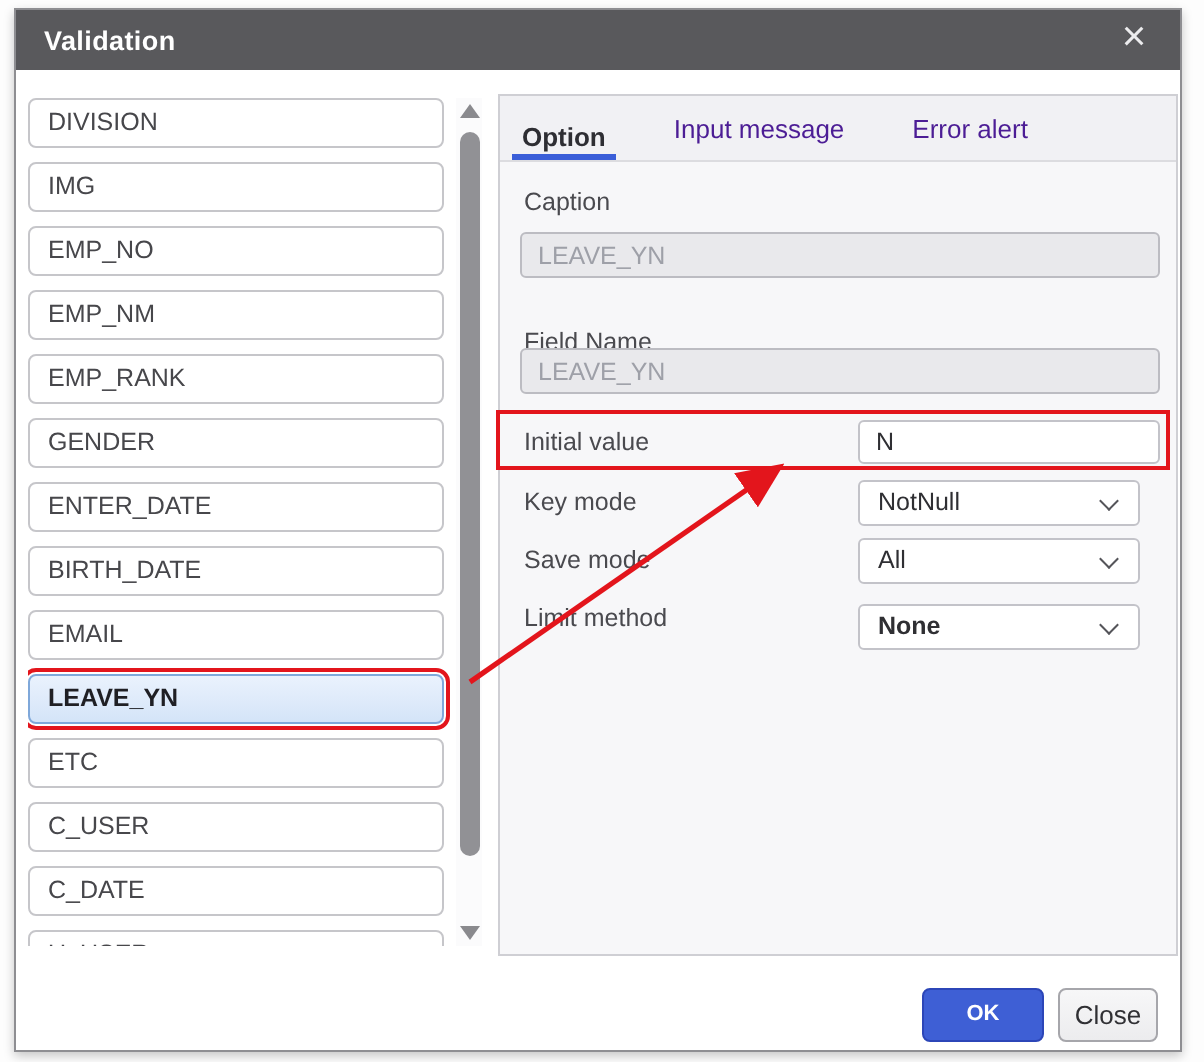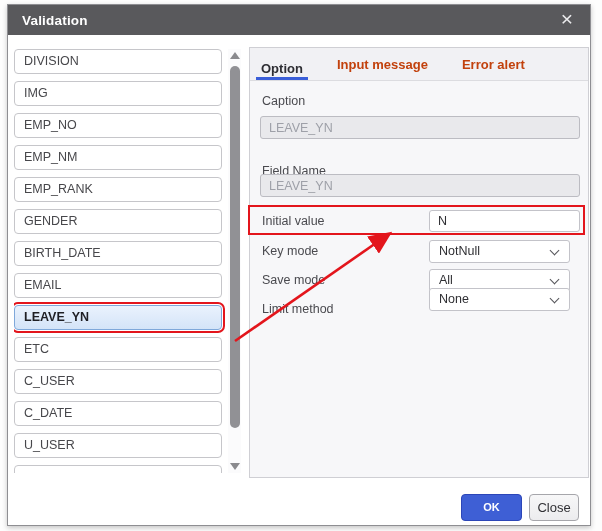--- a/index.html
+++ b/index.html
@@ -27,21 +27,21 @@
   .sbar .btn { position:absolute; left:0; width:13px; height:13px; display:flex; align-items:center; justify-content:center; }
   .tri-up { width:0; height:0; border-left:5px solid transparent; border-right:5px solid transparent; border-bottom:7px solid #8a8a8e; }
   .tri-dn { width:0; height:0; border-left:5px solid transparent; border-right:5px solid transparent; border-top:7px solid #8a8a8e; }
   .thumb { position:absolute; left:1.5px; top:17px; width:10px; height:362px; background:#919195; border-radius:5px; }
 
   
   .panel { position:absolute; left:241px; top:42px; width:340px; height:431px;
            background:#f7f7f9; border:1px solid #cfcfd4; }
   .tabstrip { position:absolute; left:0; top:0; right:0; height:33px; background:#f1f1f4;
               border-bottom:1px solid #dcdce0; padding-left:6px; display:flex; align-items:flex-end; }
-  .tab { font-size:13px; color:#c2410c; padding:0 5px 8px 5px; margin-right:24px; cursor:pointer;font-weight:bold; }
+  .tab { font-size:13px; color:#4c1d95; padding:0 5px 8px 5px; margin-right:24px; cursor:pointer; }
   .tab.active { color:#2e2e33; font-weight:bold; border-bottom:3px solid #3a5ed8; padding-bottom:1px; }
 
   .flabel { position:absolute; left:12px; font-size:12.5px; color:#4a4a4f; }
   .dis-input { position:absolute; left:10px; width:320px; height:23px; background:#e9e9ec;
                border:1px solid #bcbcc2; border-radius:3px; color:#9ea0a8; font-size:12.5px;
                padding:0 8px; font-family:"Liberation Sans", sans-serif; }
   .txt-input { position:absolute; left:179px; width:151px; height:22px; background:#ffffff;
                border:1px solid #c3c3c9; border-radius:3px; color:#2f2f33; font-size:12.5px;
                padding:0 8px; font-family:"Liberation Sans", sans-serif; }
   .select { position:absolute; left:179px; width:141px; height:23px; background:#ffffff;
@@ -75,20 +75,21 @@
     </div>
 
     <div class="list-wrap">
       <div class="list-items">
         <div class="li">DIVISION</div>
         <div class="li">IMG</div>
         <div class="li">EMP_NO</div>
         <div class="li">EMP_NM</div>
         <div class="li">EMP_RANK</div>
         <div class="li">GENDER</div>
+        <div class="li">ENTER_DATE</div>
         <div class="li">BIRTH_DATE</div>
         <div class="li">EMAIL</div>
         <div class="li selected">LEAVE_YN</div>
         <div class="li">ETC</div>
         <div class="li">C_USER</div>
         <div class="li">C_DATE</div>
         <div class="li">U_USER</div>
         <div class="li"></div>
       </div>
       <div class="sbar">
@@ -125,21 +126,21 @@
         <span class="chev"></span>
       </div>
 
       <div class="flabel" style="top:225px;">Save mode</div>
       <div class="select" style="top:221px;">
         <span>All</span>
         <span class="chev"></span>
       </div>
 
       <div class="flabel" style="top:254px;">Limit method</div>
-      <div class="select" style="top:240px;">
+      <div class="select" style="top:254px;font-weight:bold;">
         <span>None</span>
         <span class="chev"></span>
       </div>
     </div>
 
     <div class="btn-ok">OK</div>
     <div class="btn-close">Close</div>
   </div>
 
   <svg class="arrow-svg" viewBox="0 0 602 531">

